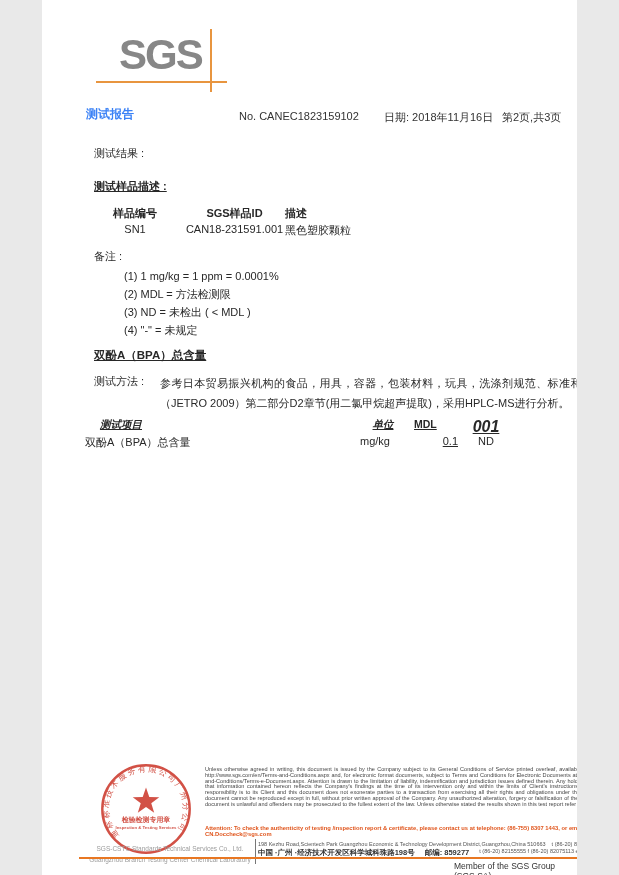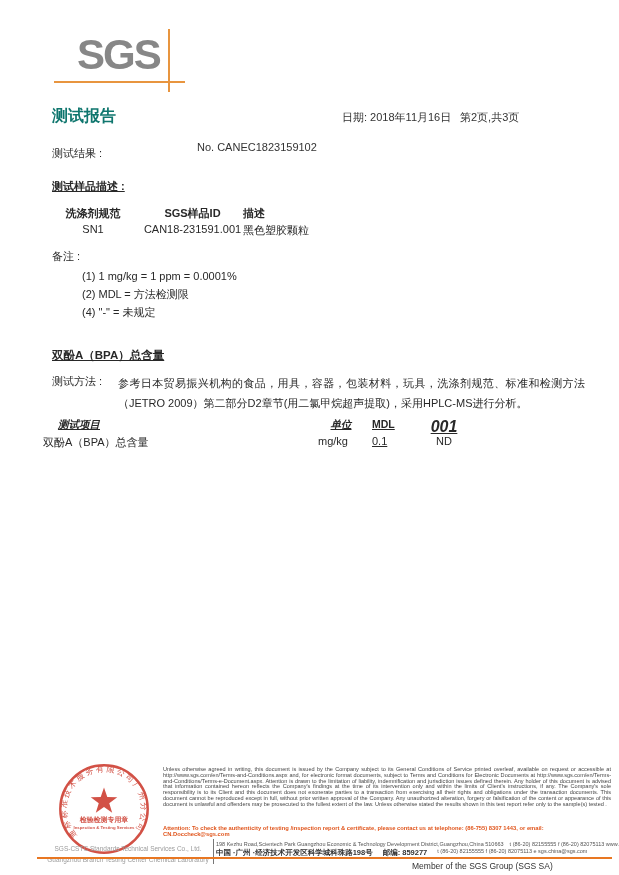--- a/index.html
+++ b/index.html
@@ -1,32 +1,32 @@
 <!DOCTYPE html>
 <html><head>
 <meta charset="utf-8">
 <style>
   * { margin:0; padding:0; box-sizing:border-box; }
   html,body { background:#e9e9e9; }
   .page {
-    position:relative; width:619px; height:875px; background:#ffffff;
+    position:relative; width:535px; height:875px; background:#ffffff;
     font-family:"Liberation Sans", sans-serif; color:#2b2b2b; overflow:hidden;
     margin:0 auto;
   }
   .abs { position:absolute; }
 
   
   .logo-text { left:77px; top:30px; font-size:42px; line-height:50px; font-weight:bold;
     color:#878787; letter-spacing:-2px; }
   .logo-hline { left:54px; top:81px; width:131px; height:2px; background:#e8953f; }
   .logo-vline { left:168px; top:29px; width:2px; height:63px; background:#e8953f; }
 
   
-  .hdr-title { left:52px; top:106px; font-size:16px; font-weight:bold; color:#0f766e; }
-  .hdr-no    { left:197px; top:110px; font-size:11px; color:#333;margin-top:31px; }
+  .hdr-title { left:44px; top:106px; font-size:12px; font-weight:bold; color:#3b82f6; }
+  .hdr-no    { left:197px; top:110px; font-size:11px; color:#333; }
   .hdr-date  { left:342px; top:110px; font-size:11px; color:#333; }
   .hdr-page  { left:460px; top:110px; font-size:11px; color:#333; }
 
   .body-text { font-size:11px; color:#282828; }
   .lbl-results { left:52px; top:146px; }
   .lbl-sampledesc { left:52px; top:179px; font-weight:bold; text-decoration:underline; }
 
   .s-h1 { left:58px;  top:206px; width:70px;  text-align:center; font-weight:bold; }
   .s-h2 { left:140px; top:206px; width:105px; text-align:center; font-weight:bold; }
   .s-h3 { left:243px; top:206px; font-weight:bold; }
@@ -40,21 +40,21 @@
   .bpa-title { left:52px; top:348px; font-weight:bold; text-decoration:underline; font-size:11.5px; }
   .lbl-method { left:52px; top:374px; }
   .method-text { left:118px; top:374px; width:467px; line-height:19.5px; text-align:justify; }
 
   .r-h1 { left:58px;  top:418px; font-weight:bold; font-style:italic; text-decoration:underline; font-size:10.5px; }
   .r-h2 { left:318px; top:418px; width:46px; text-align:center; font-weight:bold; font-style:italic; text-decoration:underline; font-size:10.5px; }
   .r-h3 { left:372px; top:418px; width:44px; text-align:left; font-weight:bold; text-decoration:underline; font-size:10.5px; }
   .r-h4 { left:424px; top:418px; width:40px; text-align:center; font-weight:bold; font-style:italic; text-decoration:underline; font-size:16px; }
   .r-c1 { left:43px;  top:435px; }
   .r-c2 { left:318px; top:435px; width:46px; text-align:left; }
-  .r-c3 { left:372px; top:435px; width:44px; text-align:left;text-decoration:underline; }
+  .r-c3 { left:372px; top:435px; width:44px; text-align:right;text-decoration:underline; }
   .r-c4 { left:424px; top:435px; width:40px; text-align:center; }
 
   
   .stamp { left:57px; top:762px; width:94px; height:94px; opacity:0.88; }
   .company-gray { left:33px; top:843px; width:190px; text-align:center;
     font-size:6.5px; line-height:11px; color:#9b9b9b; }
   .legal { left:163px; top:767px; width:448px; font-size:5.55px; line-height:5.75px;
     color:#464646; text-align:justify; }
   .attention { left:163px; top:825px; width:448px; font-size:5.8px; line-height:6.4px;
     font-weight:bold; color:#e0551c; }
@@ -77,31 +77,32 @@
   <div class="abs logo-vline"></div>
 
   <div class="abs hdr-title">测试报告</div>
   <div class="abs hdr-no">No. CANEC1823159102</div>
   <div class="abs hdr-date">日期: 2018年11月16日</div>
   <div class="abs hdr-page">第2页,共3页</div>
 
   <div class="abs body-text lbl-results">测试结果 :</div>
   <div class="abs body-text lbl-sampledesc">测试样品描述 :</div>
 
-  <div class="abs body-text s-h1">洗涤剂规范</div>
+  <div class="abs body-text s-h1">样品编号</div>
   <div class="abs body-text s-h2">SGS样品ID</div>
   <div class="abs body-text s-h3">描述</div>
   <div class="abs body-text s-c1">SN1</div>
   <div class="abs body-text s-c2">CAN18-231591.001</div>
   <div class="abs body-text s-c3">黑色塑胶颗粒</div>
 
   <div class="abs body-text lbl-notes">备注 :</div>
   <div class="abs body-text notes">
     <div>(1) 1 mg/kg = 1 ppm = 0.0001%</div>
     <div>(2) MDL = 方法检测限</div>
+    <div>(3) ND = 未检出 ( &lt; MDL )</div>
     <div>(4) "-" = 未规定</div>
   </div>
 
   <div class="abs body-text bpa-title">双酚A（BPA）总含量</div>
   <div class="abs body-text lbl-method">测试方法 :</div>
   <div class="abs body-text method-text">参考日本贸易振兴机构的食品，用具，容器，包装材料，玩具，洗涤剂规范、标准和检测方法（JETRO 2009）第二部分D2章节(用二氯甲烷超声提取)，采用HPLC-MS进行分析。</div>
 
   <div class="abs body-text r-h1">测试项目</div>
   <div class="abs body-text r-h2">单位</div>
   <div class="abs body-text r-h3">MDL</div>

